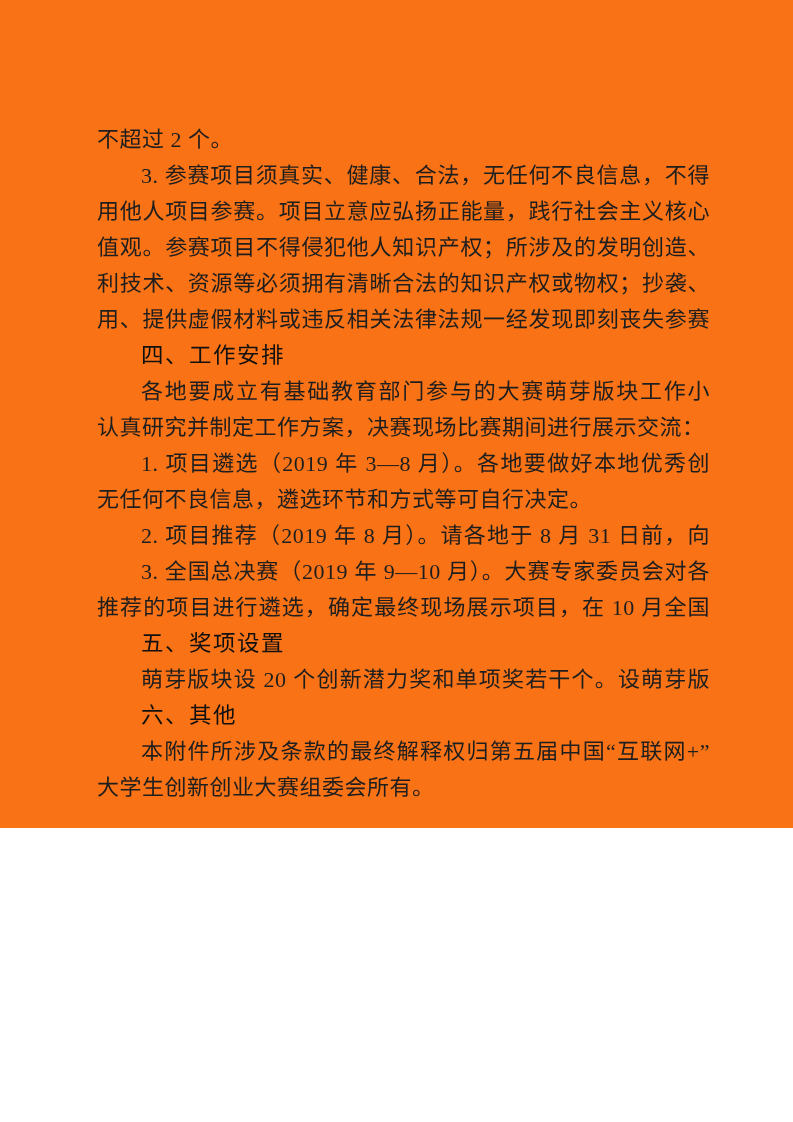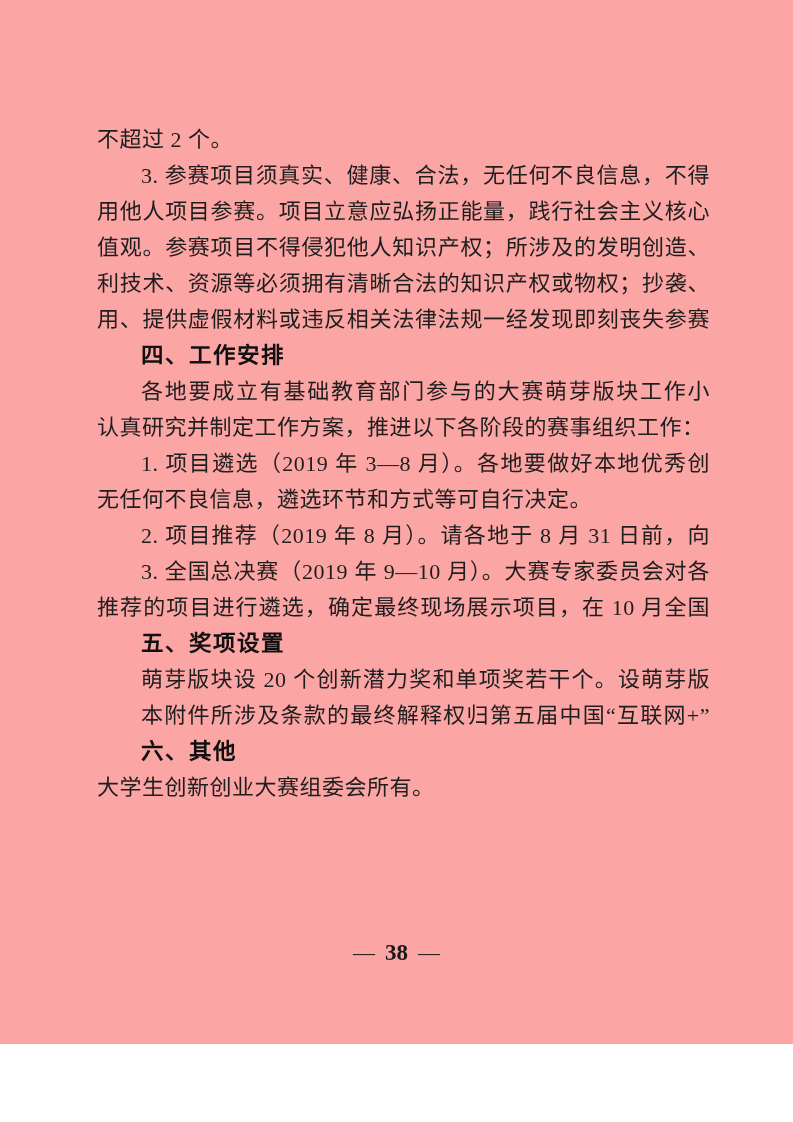--- a/index.html
+++ b/index.html
@@ -1,20 +1,20 @@
 <!DOCTYPE html>
 <html lang="zh-CN"><head>
 <meta charset="utf-8">
 <style>
   html, body { margin: 0; padding: 0; background: #ffffff; }
   .page {
     position: relative;
     width: 793px;
-    height: 1044px;
-    background: #fca5a5;
+    height: 828px;
+    background: #f97316;
     overflow: hidden;
     font-family: "Liberation Serif", "DejaVu Serif", serif;
     color: #1e1e1e;
   }
   .content {
     position: absolute;
     left: 97px;
     top: 122px;
     width: 613px;
   }
@@ -26,21 +26,21 @@
     letter-spacing: 0.5px;
   }
   .ind { text-indent: 44px; }
   .just {
     text-align: justify;
     text-align-last: justify;
     text-justify: inter-character;
   }
   .head {
     font-family: "Liberation Sans", "DejaVu Sans", sans-serif;
-    font-weight: bold;
+    font-weight: normal;
     color: #101010;
     font-size: 22.5px;
     letter-spacing: 1.5px;
   }
   .footer {
     position: absolute;
     left: 0;
     top: 940px;
     width: 100%;
     text-align: center;
@@ -59,29 +59,29 @@
 <div class="page">
   <div class="content">
     <div class="line">不超过 2 个。</div>
     <div class="line ind just">3. 参赛项目须真实、健康、合法，无任何不良信息，不得借</div>
     <div class="line just">用他人项目参赛。项目立意应弘扬正能量，践行社会主义核心价</div>
     <div class="line just">值观。参赛项目不得侵犯他人知识产权；所涉及的发明创造、专</div>
     <div class="line just">利技术、资源等必须拥有清晰合法的知识产权或物权；抄袭、盗</div>
     <div class="line just">用、提供虚假材料或违反相关法律法规一经发现即刻丧失参赛相</div>
     <div class="line head ind">四、工作安排</div>
     <div class="line ind just">各地要成立有基础教育部门参与的大赛萌芽版块工作小组，</div>
-    <div class="line">认真研究并制定工作方案，推进以下各阶段的赛事组织工作：</div>
+    <div class="line">认真研究并制定工作方案，决赛现场比赛期间进行展示交流：</div>
     <div class="line ind just">1. 项目遴选（2019 年 3—8 月）。各地要做好本地优秀创新</div>
     <div class="line">无任何不良信息，遴选环节和方式等可自行决定。</div>
     <div class="line ind just">2. 项目推荐（2019 年 8 月）。请各地于 8 月 31 日前，向大</div>
     <div class="line ind just">3. 全国总决赛（2019 年 9—10 月）。大赛专家委员会对各地</div>
     <div class="line just">推荐的项目进行遴选，确定最终现场展示项目，在 10 月全国总</div>
     <div class="line head ind">五、奖项设置</div>
     <div class="line ind just">萌芽版块设 20 个创新潜力奖和单项奖若干个。设萌芽版块</div>
+    <div class="line head ind">六、其他</div>
     <div class="line ind just">本附件所涉及条款的最终解释权归第五届中国“互联网+”</div>
-    <div class="line head ind">六、其他</div>
     <div class="line">大学生创新创业大赛组委会所有。</div>
   </div>
 
   <div class="footer">
     <span>—</span><span class="pnum">38</span><span>—</span>
   </div>
 </div>
 
 </body></html>

